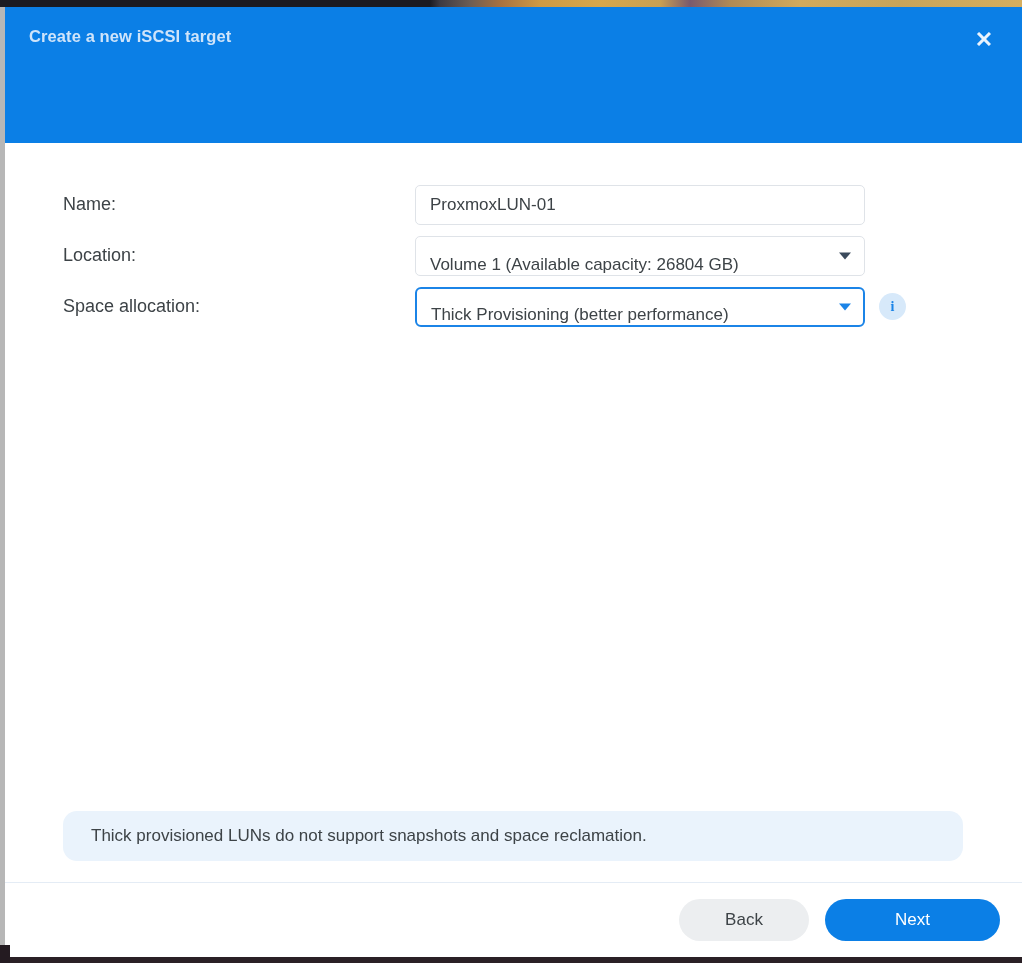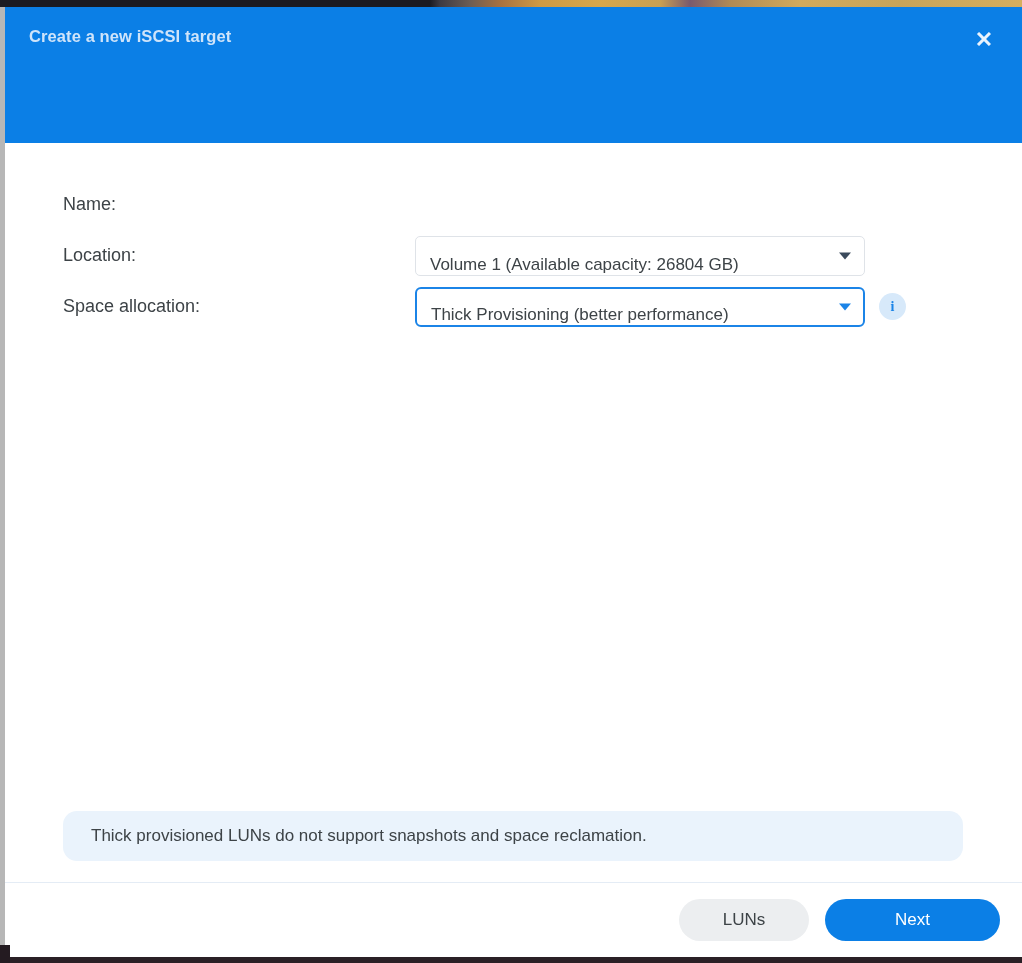--- a/index.html
+++ b/index.html
@@ -288,20 +288,23 @@
       <div class="header-eyebrow">Create a new iSCSI target</div>
       <div class="close-btn">✕</div>
     </div>
 
     <div class="dialog-body">
 
       <div class="form">
 
         <div class="form-row">
           <div class="field-label">Name:</div>
+          <div class="field-control">
+            <input class="text-input" type="text" value="ProxmoxLUN-01" style="">
+          </div>
         </div>
 
 
         <div class="form-row">
           <div class="field-label">Location:</div>
           <div class="field-control">
             <div class="select-wrap">
               <div class="select-box">
                 <span class="select-text">Volume 1 (Available capacity: 26804 GB)</span>
               </div>
@@ -326,21 +329,21 @@
 
       </div>
 
       <div class="notice">
         <span>Thick provisioned LUNs do not support snapshots and space reclamation.</span>
       </div>
 
     </div>
 
     <div class="dialog-footer">
-      <button class="btn btn-secondary">LUNs</button>
+      <button class="btn btn-secondary">Back</button>
       <button class="btn btn-primary">Next</button>
     </div>
 
   </div>
 
   <div class="bottom-strip"></div>
   <div class="bottom-strip-corner"></div>
 
 </div>
 

